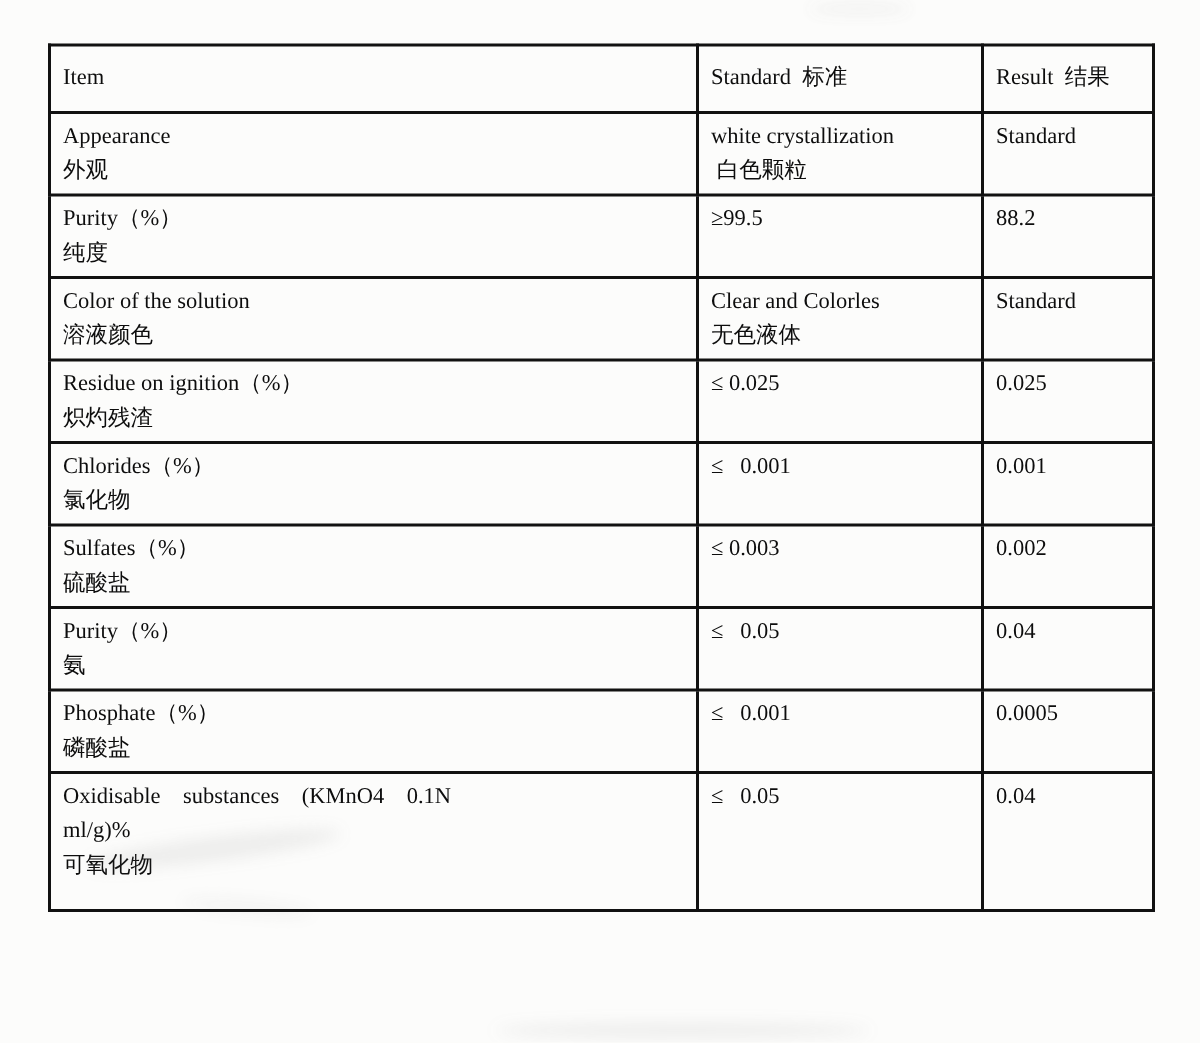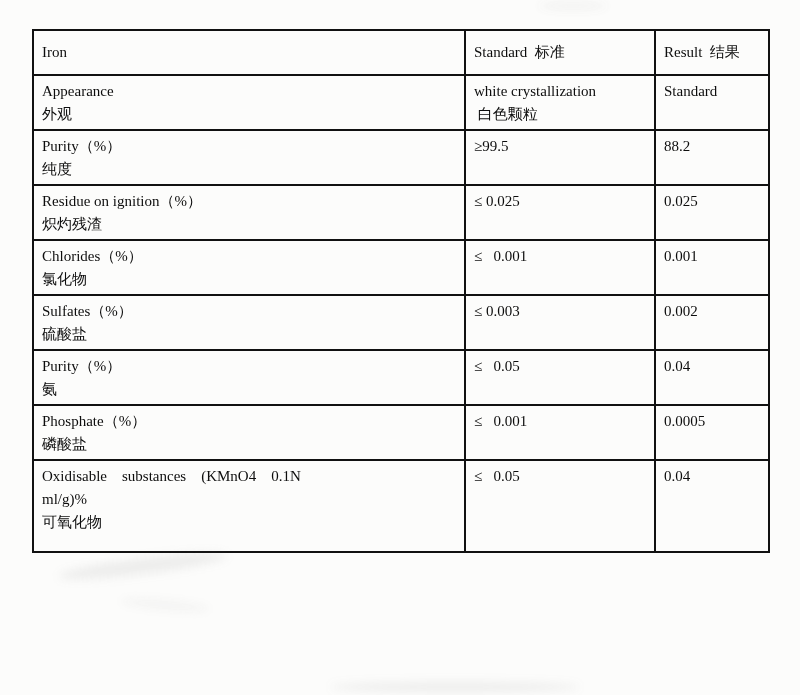--- a/index.html
+++ b/index.html
@@ -62,40 +62,47 @@
 <div class="sheet">
 
   <table class="spec">
     <colgroup>
       <col style="width:432px">
       <col style="width:190px">
       <col style="width:114px">
     </colgroup>
     <tbody>
         <tr class="hr">
-      <th>Iron</th>
+      <th>Item</th>
       <th>Standard  标准</th>
       <th>Result  结果</th>
     </tr>
 
     <tr class="r0">
       <td>Appearance
 外观</td>
       <td class="c-std">white crystallization
  白色颗粒</td>
       <td class="c-res vmid">Standard</td>
     </tr>
 
     <tr class="r1">
       <td>Purity（%）
 纯度</td>
       <td class="c-std vmid">≥99.5</td>
       <td class="c-res vmid">88.2</td>
     </tr>
 
+    <tr class="r2">
+      <td>Color of the solution
+溶液颜色</td>
+      <td class="c-std">Clear and Colorles
+无色液体</td>
+      <td class="c-res">Standard</td>
+    </tr>
 
     <tr class="r3">
       <td>Residue on ignition（%）
 炽灼残渣</td>
       <td class="c-std">≤ 0.025</td>
       <td class="c-res">0.025</td>
     </tr>
 
     <tr class="r4">
       <td>Chlorides（%）

